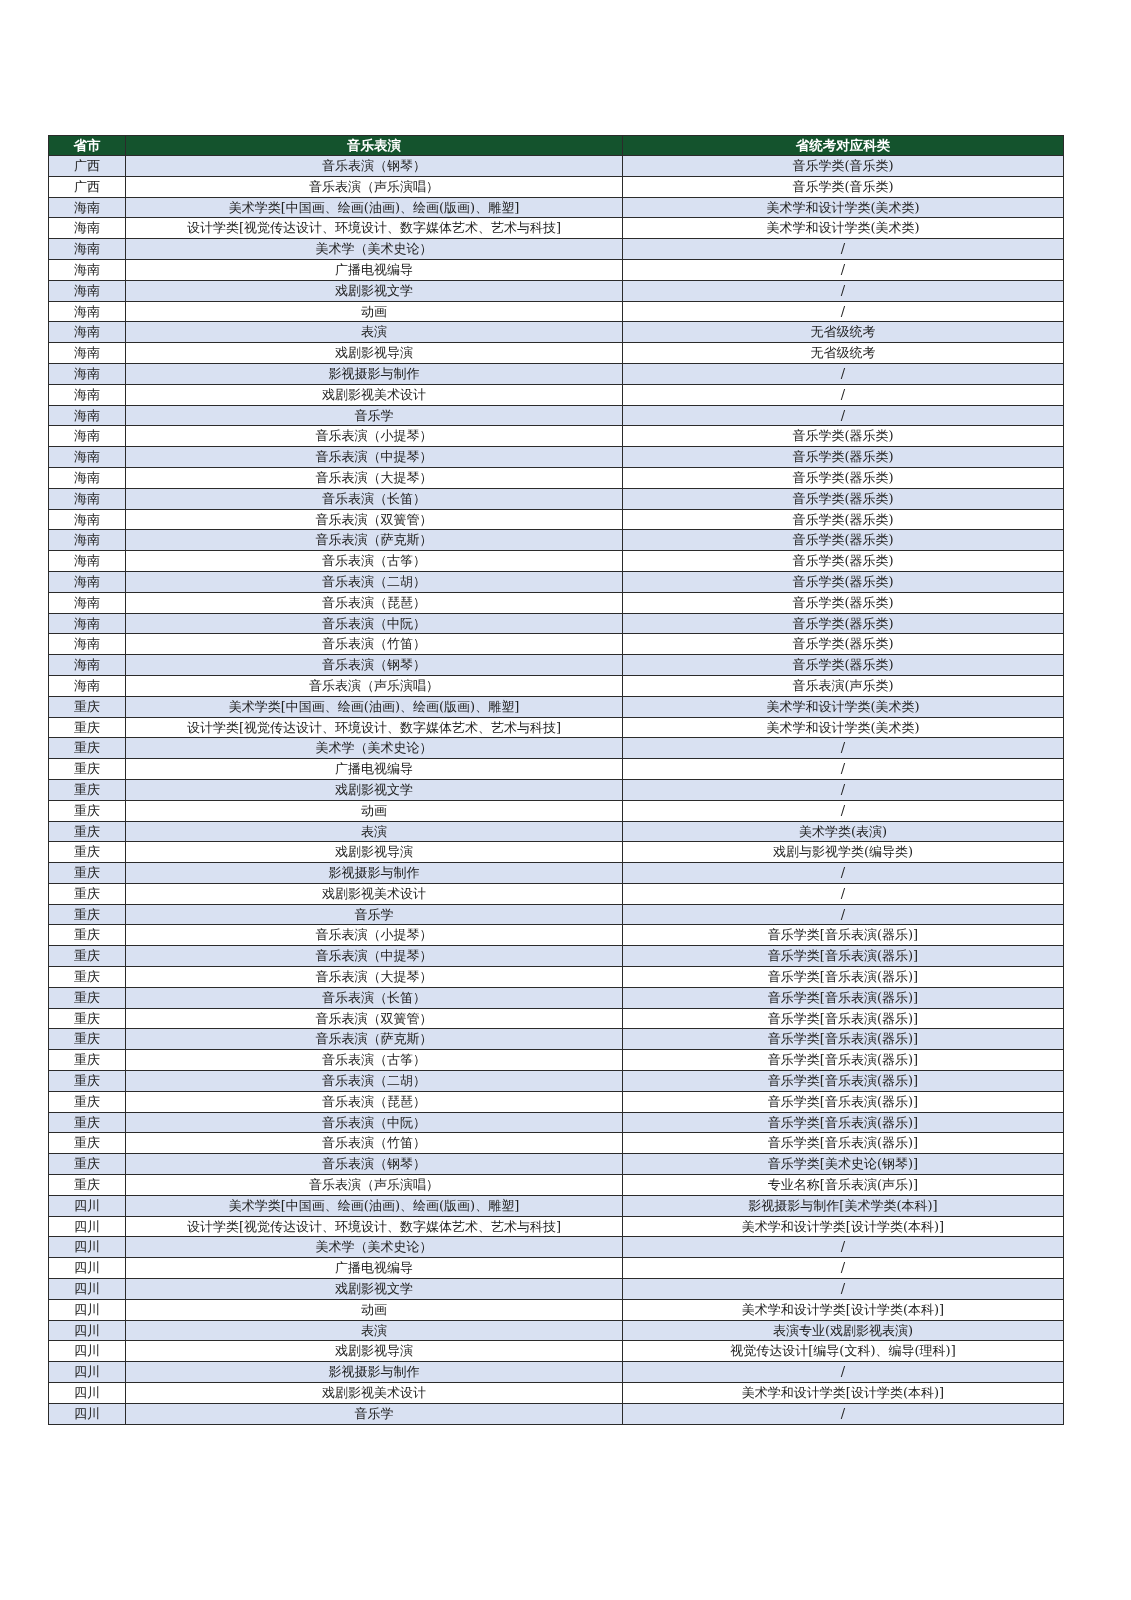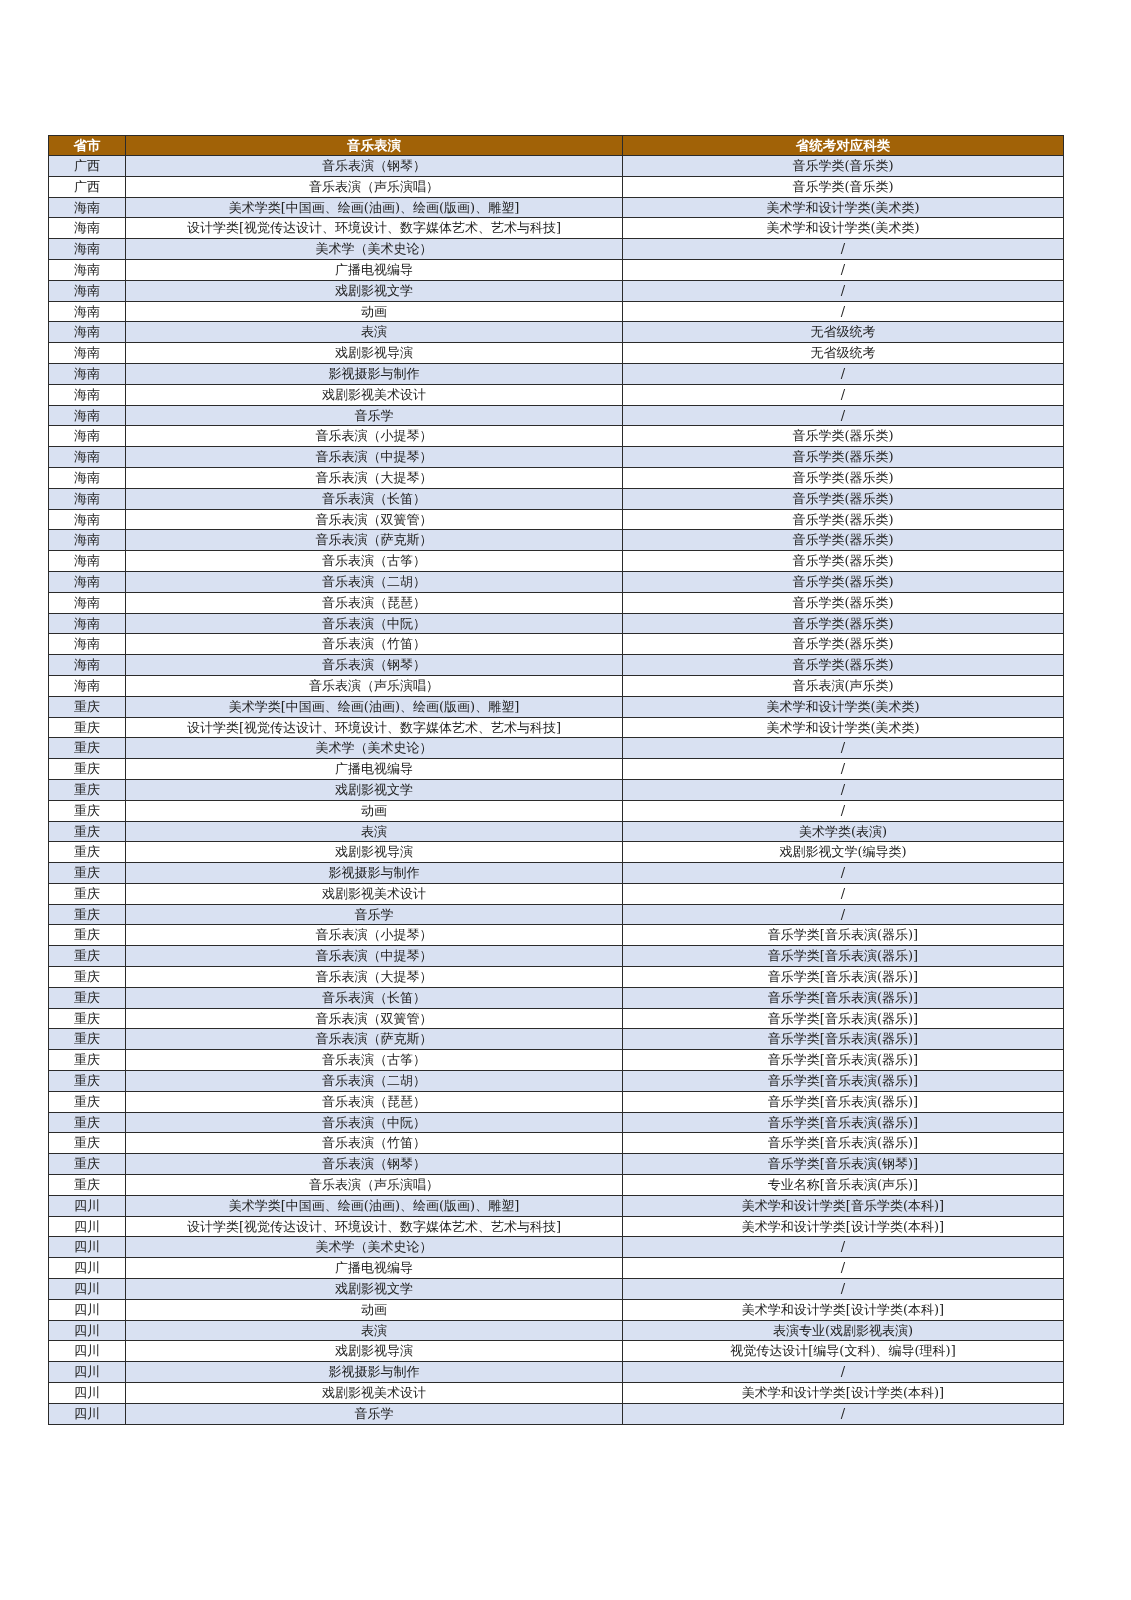--- a/index.html
+++ b/index.html
@@ -3,21 +3,21 @@
 <meta charset="utf-8">
 <style>
   html, body { margin: 0; padding: 0; background: #ffffff; }
   body { width: 1131px; height: 1600px; position: relative; font-family: "DejaVu Serif", "Liberation Serif", serif; }
   .page { position: absolute; left: 48px; top: 135px; width: 1015px; }
   table { border-collapse: collapse; width: 1015px; table-layout: fixed; }
   col.c1 { width: 77px; }
   col.c2 { width: 497px; }
   col.c3 { width: 441px; }
   th, td { border: 1px solid #2b2b2b; text-align: center; padding: 0; white-space: nowrap; overflow: hidden; }
-  th { background: #a16207; color: #ffffff; font-family: "DejaVu Sans", "Liberation Sans", sans-serif; font-weight: bold; font-size: 13.5px; height: 19px; line-height: 19px; }
+  th { background: #14532d; color: #ffffff; font-family: "DejaVu Sans", "Liberation Sans", sans-serif; font-weight: bold; font-size: 13.5px; height: 19px; line-height: 19px; }
   td { height: 19.8px; line-height: 19.8px; font-size: 13px; color: #222222; }
   tr.odd td { background: #d9e1f2; }
   tr.even td { background: #ffffff; }
 </style>
 </head>
 <body>
 
 <div class="page">
   <table>
     <colgroup>
@@ -194,21 +194,21 @@
           <td>/</td>
         </tr>
         <tr class="odd">
           <td>重庆</td>
           <td>表演</td>
           <td>美术学类(表演)</td>
         </tr>
         <tr class="even">
           <td>重庆</td>
           <td>戏剧影视导演</td>
-          <td>戏剧影视文学(编导类)</td>
+          <td>戏剧与影视学类(编导类)</td>
         </tr>
         <tr class="odd">
           <td>重庆</td>
           <td>影视摄影与制作</td>
           <td>/</td>
         </tr>
         <tr class="even">
           <td>重庆</td>
           <td>戏剧影视美术设计</td>
           <td>/</td>
@@ -269,31 +269,31 @@
           <td>音乐学类[音乐表演(器乐)]</td>
         </tr>
         <tr class="even">
           <td>重庆</td>
           <td>音乐表演（竹笛）</td>
           <td>音乐学类[音乐表演(器乐)]</td>
         </tr>
         <tr class="odd">
           <td>重庆</td>
           <td>音乐表演（钢琴）</td>
-          <td>音乐学类[音乐表演(钢琴)]</td>
+          <td>音乐学类[美术史论(钢琴)]</td>
         </tr>
         <tr class="even">
           <td>重庆</td>
           <td>音乐表演（声乐演唱）</td>
           <td>专业名称[音乐表演(声乐)]</td>
         </tr>
         <tr class="odd">
           <td>四川</td>
           <td>美术学类[中国画、绘画(油画)、绘画(版画)、雕塑]</td>
-          <td>美术学和设计学类[音乐学类(本科)]</td>
+          <td>影视摄影与制作[美术学类(本科)]</td>
         </tr>
         <tr class="even">
           <td>四川</td>
           <td>设计学类[视觉传达设计、环境设计、数字媒体艺术、艺术与科技]</td>
           <td>美术学和设计学类[设计学类(本科)]</td>
         </tr>
         <tr class="odd">
           <td>四川</td>
           <td>美术学（美术史论）</td>
           <td>/</td>

